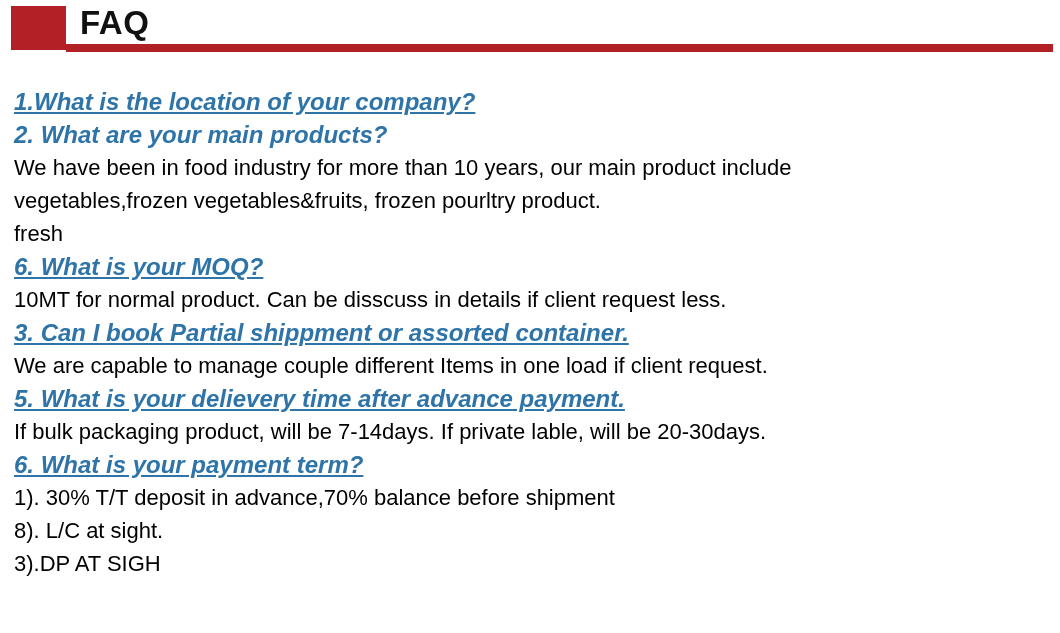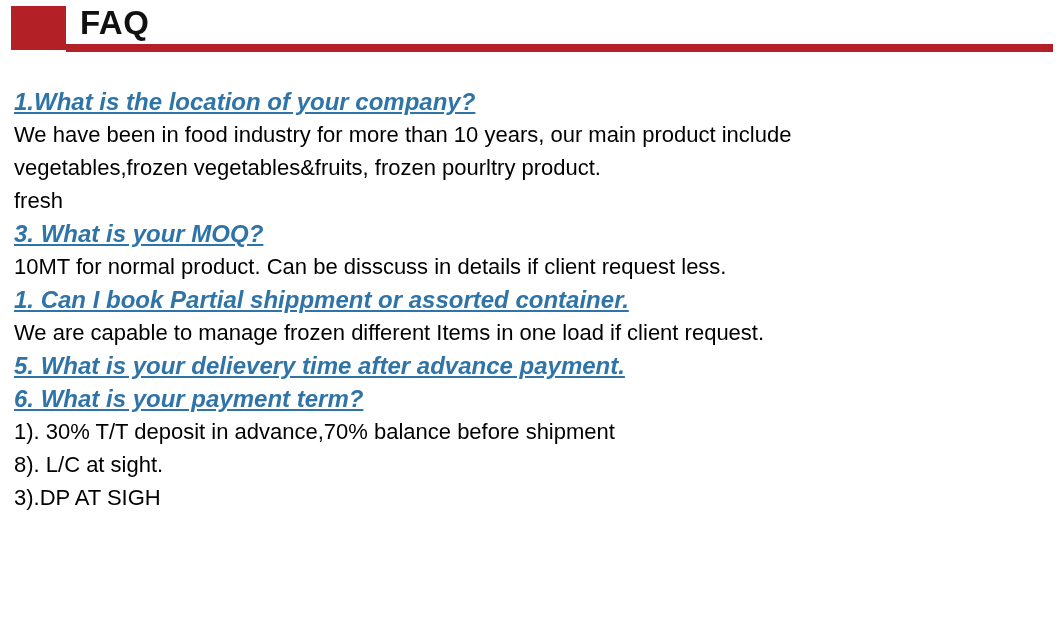--- a/index.html
+++ b/index.html
@@ -93,34 +93,36 @@
     <div class="header-block"></div>
     <div class="header-rule"></div>
     <div class="header-title">FAQ</div>
   </div>
 
   <div class="faq-body" id="faq-list">
       <div class="qa-block">
         <div class="q-row"><span class="question underlined">1.What is the location of your company?</span></div>
       </div>
       <div class="qa-block">
+        <div class="q-row"><span class="question">2. What are your main products?</span></div>
         <div class="answer">We have been in food industry for more than 10 years, our main product include</div>
         <div class="answer">vegetables,frozen vegetables&amp;fruits, frozen pourltry product.</div>
         <div class="answer">fresh</div>
       </div>
       <div class="qa-block">
-        <div class="q-row"><span class="question underlined">3. What is your MOQ?</span></div>
+        <div class="q-row"><span class="question underlined">6. What is your MOQ?</span></div>
         <div class="answer">10MT for normal product. Can be disscuss in details if client request less.</div>
       </div>
       <div class="qa-block">
-        <div class="q-row"><span class="question underlined">1. Can I book Partial shippment or assorted container.</span></div>
-        <div class="answer">We are capable to manage frozen different Items in one load if client request.</div>
+        <div class="q-row"><span class="question underlined">3. Can I book Partial shippment or assorted container.</span></div>
+        <div class="answer">We are capable to manage couple different Items in one load if client request.</div>
       </div>
       <div class="qa-block">
         <div class="q-row"><span class="question underlined">5. What is your delievery time after advance payment.</span></div>
+        <div class="answer">If bulk packaging product, will be 7-14days. If private lable, will be 20-30days.</div>
       </div>
       <div class="qa-block">
         <div class="q-row"><span class="question underlined">6. What is your payment term?</span></div>
         <div class="answer">1). 30% T/T deposit in advance,70% balance before shipment</div>
         <div class="answer">8). L/C at sight.</div>
         <div class="answer">3).DP AT SIGH</div>
       </div>
     </div>
 
 </div>

